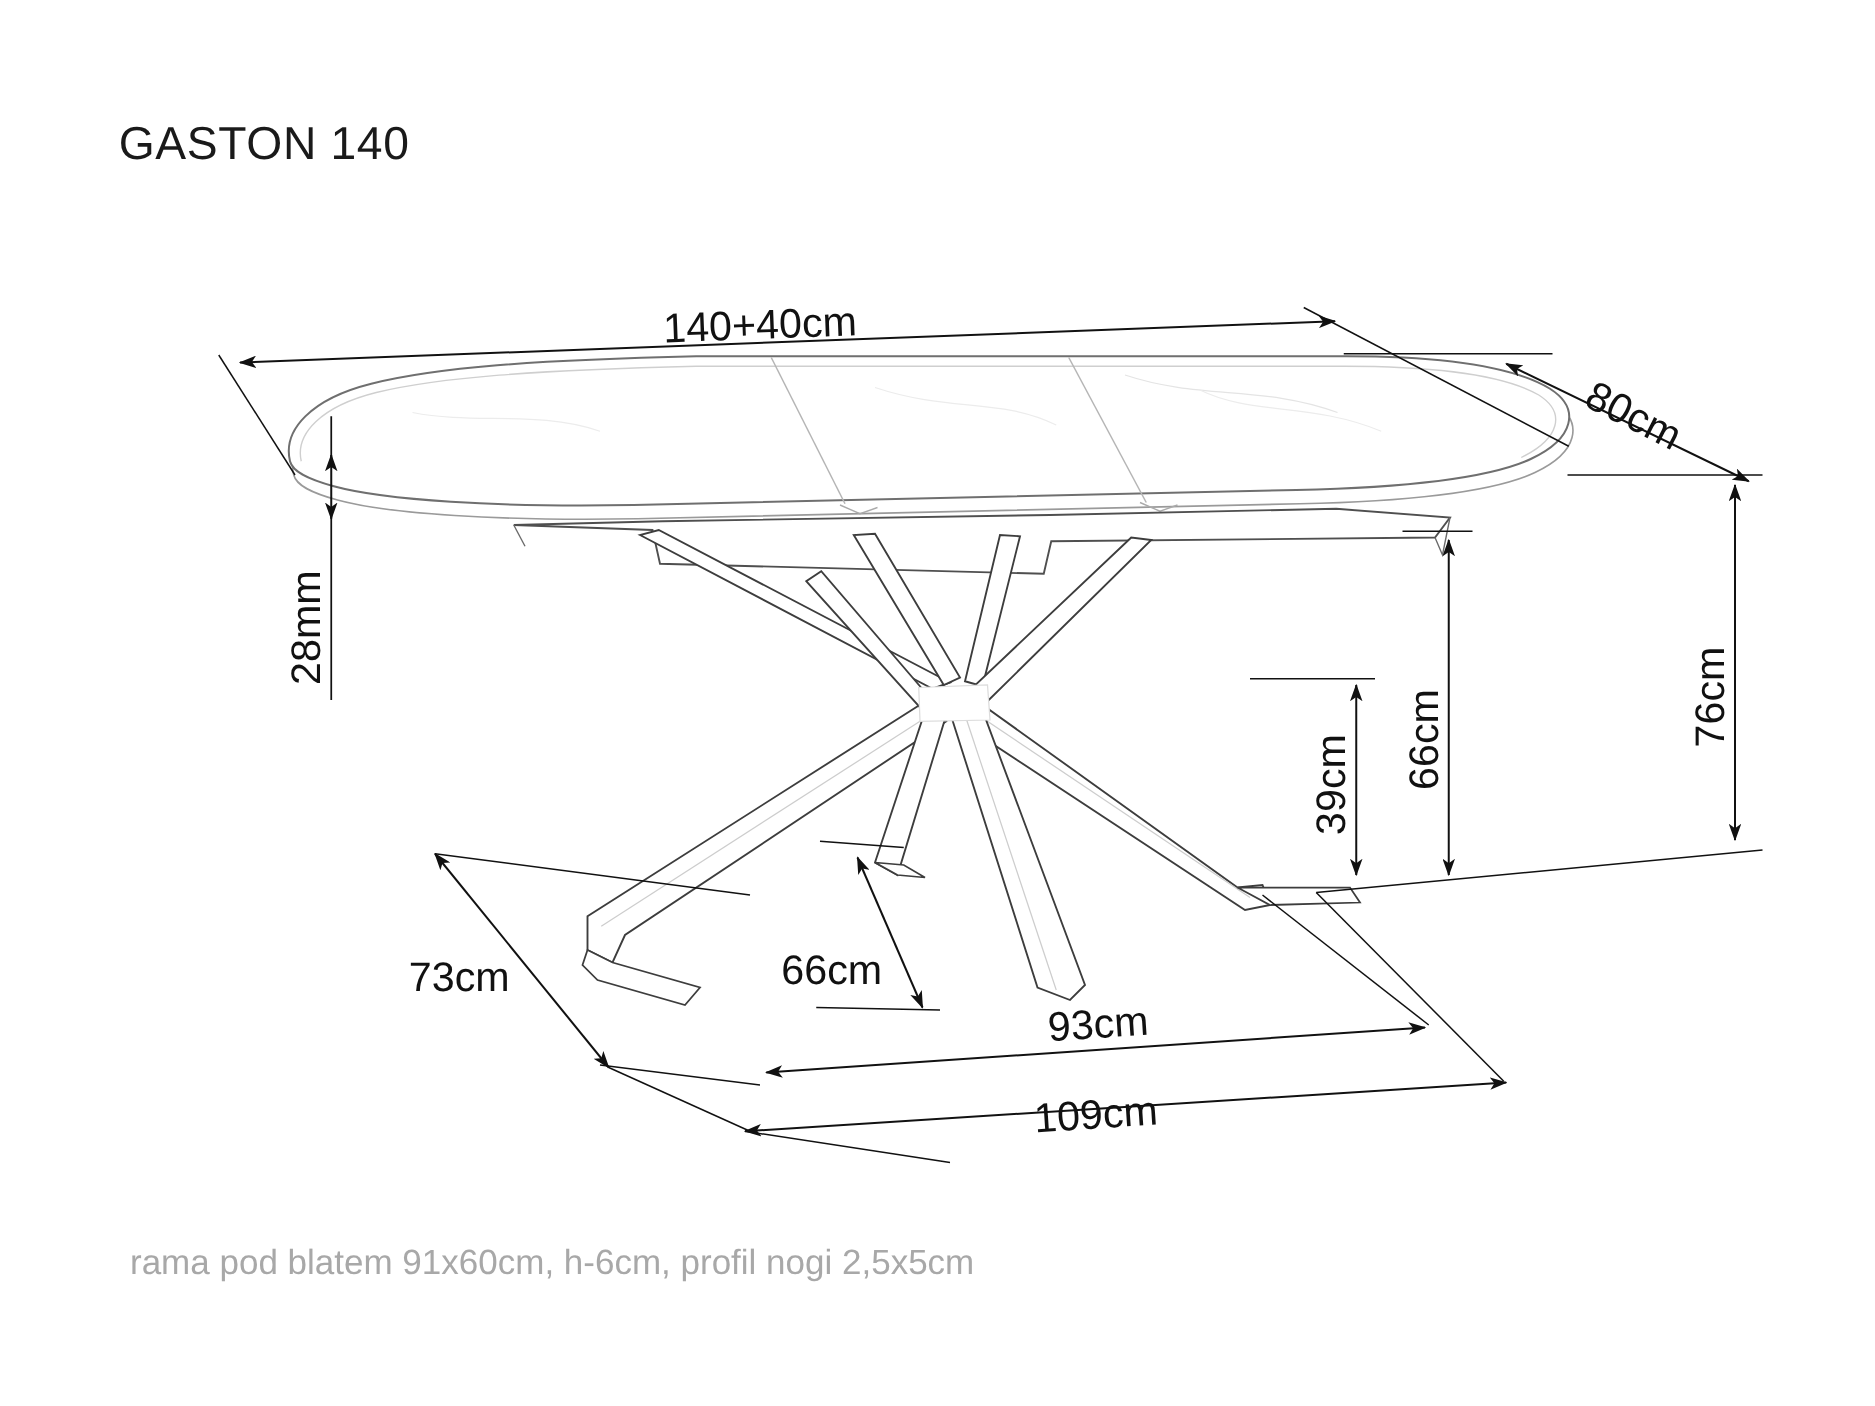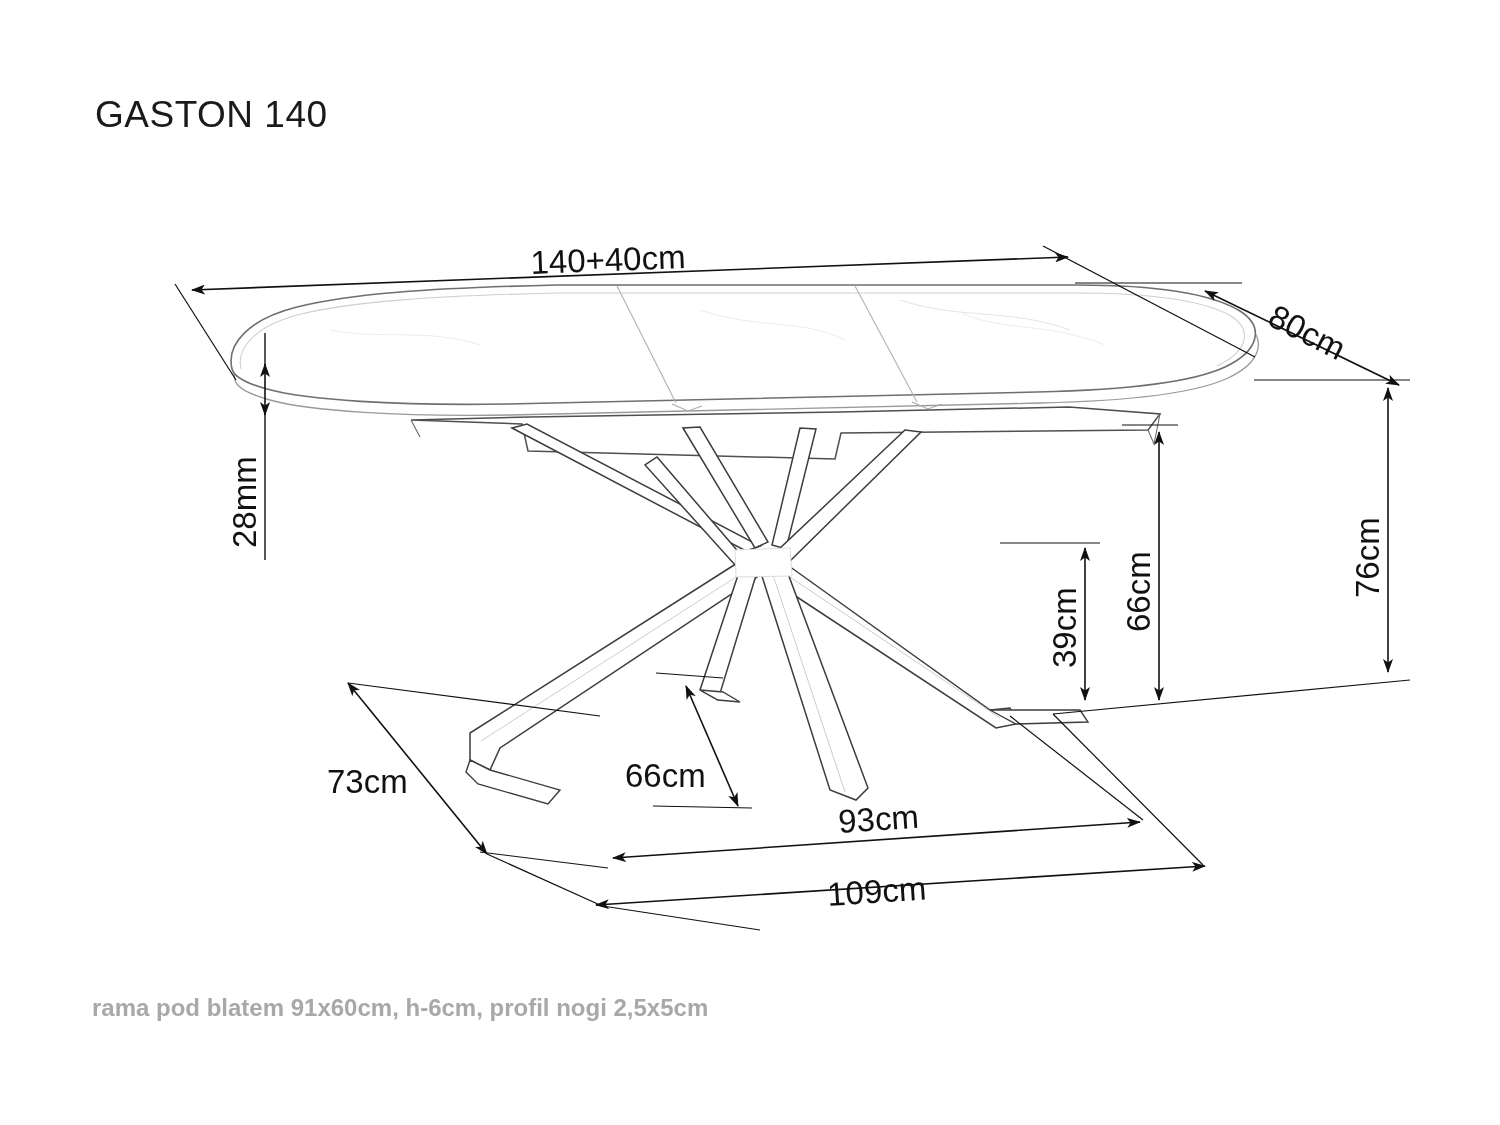--- a/index.html
+++ b/index.html
@@ -27,25 +27,25 @@
     top: 94px;
     font-family: "Liberation Sans", sans-serif;
     font-size: 37px;
     font-weight: 400;
     color: #1a1a1a;
     letter-spacing: 0.5px;
     white-space: nowrap;
   }
   .caption-text {
     position: absolute;
-    left: 92px;
+    left: 104px;
     top: 994px;
     font-family: "Liberation Sans", sans-serif;
-    font-size: 24px;
-    font-weight: 700;
+    font-size: 28px;
+    font-weight: 400;
     color: #a8a8a8;
     white-space: nowrap;
   }
   .logo-wrap {
     position: absolute;
     left: 1228px;
     top: 978px;
     width: 172px;
     height: 58px;
   }

